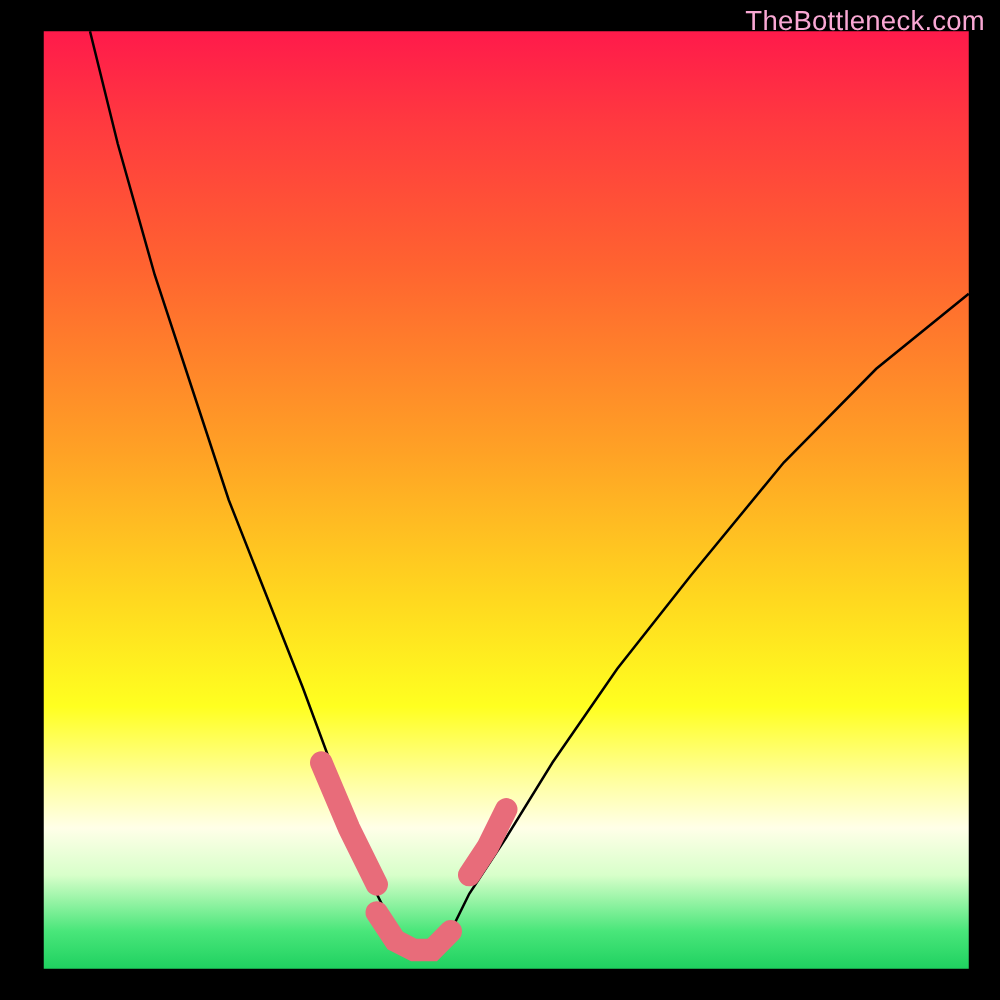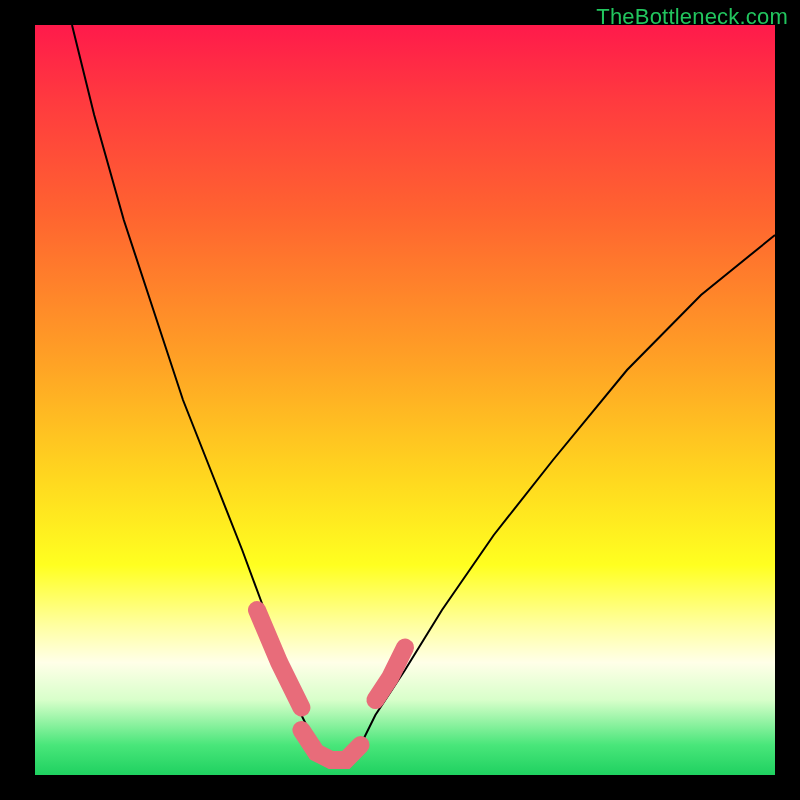--- a/index.html
+++ b/index.html
@@ -41,21 +41,21 @@
     left: 0;
     top: 0;
     width: 740px;
     height: 750px;
     overflow: visible;
   }
   .watermark {
     position: absolute;
     top: 4px;
     right: 12px;
-    color: #22c55e;
+    color: #f9a8d4;
     font-size: 22px;
     font-weight: 500;
     letter-spacing: 0.2px;
   }
 </style>
 </head>
 <body>
 <div class="frame">
 
   <div class="plot-area">

